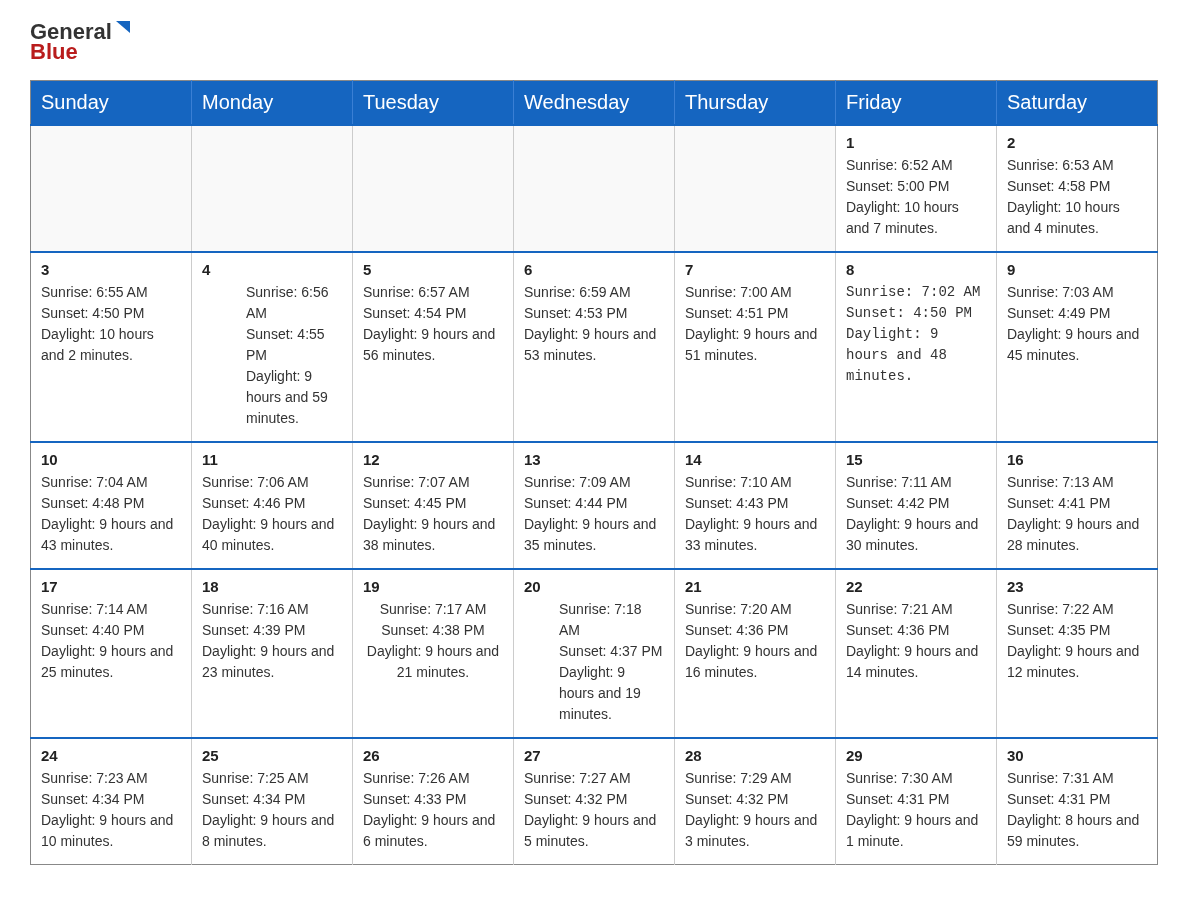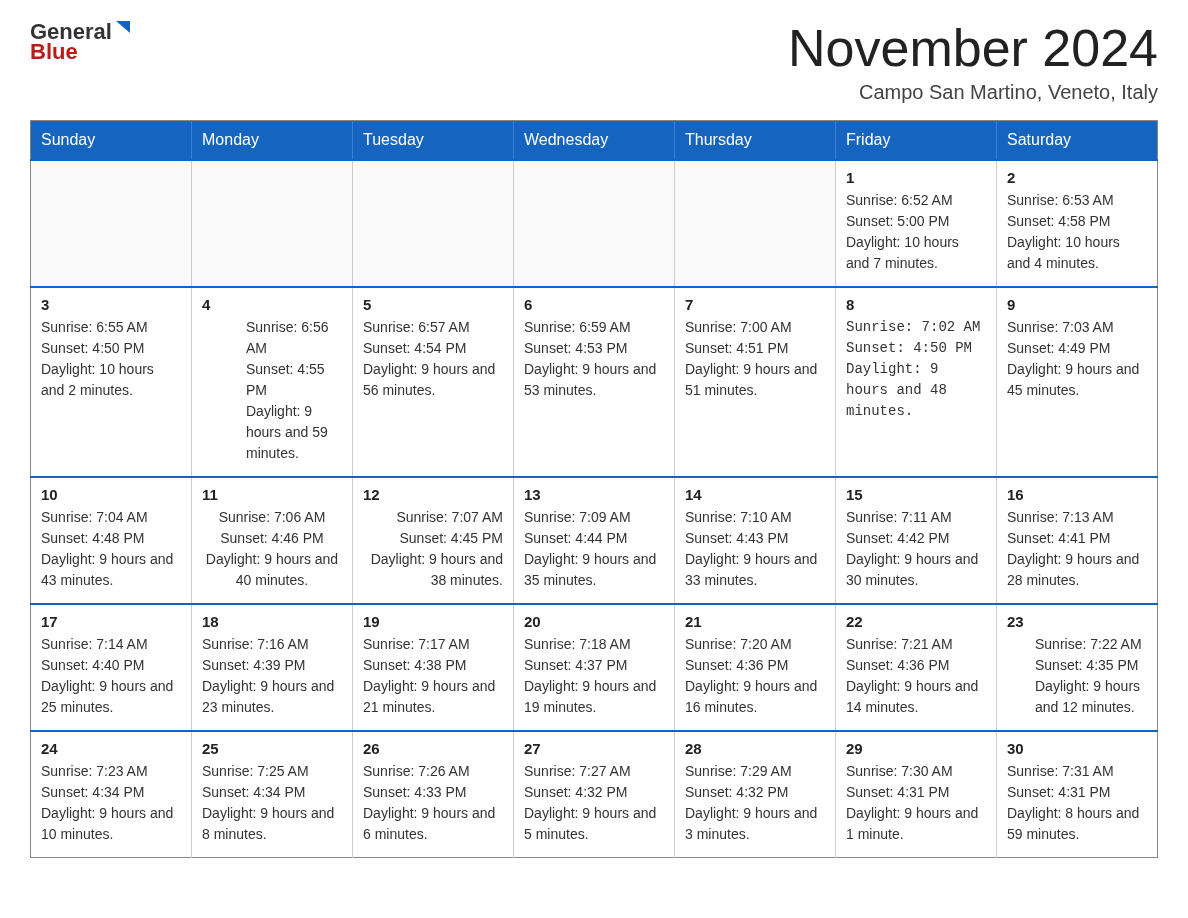--- a/index.html
+++ b/index.html
@@ -42,21 +42,21 @@
       margin-top: 4px;
     }
     .calendar {
       width: 100%;
       border-collapse: collapse;
       border: 1px solid #888;
     }
     .calendar thead tr th {
       background-color: #1565c0;
       color: #fff;
-      font-size: 16px;
+      font-size: 20px;
       font-weight: normal;
       padding: 10px 10px;
       text-align: left;
       border-right: 1px solid #3a7fd4;
     }
     .calendar thead tr th:last-child {
       border-right: none;
     }
     .calendar tbody tr {
       border-top: 2px solid #1565c0;
@@ -99,24 +99,20 @@
       <span style="display:inline-block; position:relative; top:-2px;">
         <svg width="18" height="18" viewBox="0 0 18 18">
           <polygon points="4,2 18,2 18,14" fill="#1565c0"></polygon>
         </svg>
       </span>
     </div>
     <div style="margin-top:-4px;">
       <span class="logo-text blue" style="font-size:22px; font-weight:bold; color:#b91c1c;">Blue</span>
     </div>
   </div>
-  <div class="title-block">
-    <div class="month-title">November 2024</div>
-    <div class="location">Campo San Martino, Veneto, Italy</div>
-  </div>
 </div>
 
 <table class="calendar">
   <thead>
     <tr>
     <th>Sunday</th>
         <th>Monday</th>
         <th>Tuesday</th>
         <th>Wednesday</th>
         <th>Thursday</th>
@@ -190,27 +186,27 @@
       </tr>
       <tr>
         <td>
           <span class="day-num">10</span>
           <div class="day-info" style="white-space: pre-line;">Sunrise: 7:04 AM
 Sunset: 4:48 PM
 Daylight: 9 hours and 43 minutes.</div>
         </td>
         <td>
           <span class="day-num">11</span>
-          <div class="day-info" style="white-space: pre-line; text-align: center;">Sunrise: 7:06 AM
+          <div class="day-info" style="white-space: pre-line;">Sunrise: 7:06 AM
 Sunset: 4:46 PM
 Daylight: 9 hours and 40 minutes.</div>
         </td>
         <td>
           <span class="day-num">12</span>
-          <div class="day-info" style="white-space: pre-line; text-align: right;">Sunrise: 7:07 AM
+          <div class="day-info" style="white-space: pre-line;">Sunrise: 7:07 AM
 Sunset: 4:45 PM
 Daylight: 9 hours and 38 minutes.</div>
         </td>
         <td>
           <span class="day-num">13</span>
           <div class="day-info" style="white-space: pre-line;">Sunrise: 7:09 AM
 Sunset: 4:44 PM
 Daylight: 9 hours and 35 minutes.</div>
         </td>
         <td>
@@ -240,45 +236,45 @@
 Daylight: 9 hours and 25 minutes.</div>
         </td>
         <td>
           <span class="day-num">18</span>
           <div class="day-info" style="white-space: pre-line;">Sunrise: 7:16 AM
 Sunset: 4:39 PM
 Daylight: 9 hours and 23 minutes.</div>
         </td>
         <td>
           <span class="day-num">19</span>
-          <div class="day-info" style="white-space: pre-line;">Sunrise: 7:17 AM
+          <div class="day-info" style="white-space: pre-line; text-align: center;">Sunrise: 7:17 AM
 Sunset: 4:38 PM
 Daylight: 9 hours and 21 minutes.</div>
         </td>
         <td>
           <span class="day-num">20</span>
-          <div class="day-info" style="white-space: pre-line;">Sunrise: 7:18 AM
+          <div class="day-info" style="white-space: pre-line; margin-left: 35px;">Sunrise: 7:18 AM
 Sunset: 4:37 PM
 Daylight: 9 hours and 19 minutes.</div>
         </td>
         <td>
           <span class="day-num">21</span>
           <div class="day-info" style="white-space: pre-line;">Sunrise: 7:20 AM
 Sunset: 4:36 PM
 Daylight: 9 hours and 16 minutes.</div>
         </td>
         <td>
           <span class="day-num">22</span>
           <div class="day-info" style="white-space: pre-line;">Sunrise: 7:21 AM
 Sunset: 4:36 PM
 Daylight: 9 hours and 14 minutes.</div>
         </td>
         <td>
           <span class="day-num">23</span>
-          <div class="day-info" style="white-space: pre-line; margin-left: 28px;">Sunrise: 7:22 AM
+          <div class="day-info" style="white-space: pre-line;">Sunrise: 7:22 AM
 Sunset: 4:35 PM
 Daylight: 9 hours and 12 minutes.</div>
         </td>
       </tr>
       <tr>
         <td>
           <span class="day-num">24</span>
           <div class="day-info" style="white-space: pre-line;">Sunrise: 7:23 AM
 Sunset: 4:34 PM
 Daylight: 9 hours and 10 minutes.</div>

